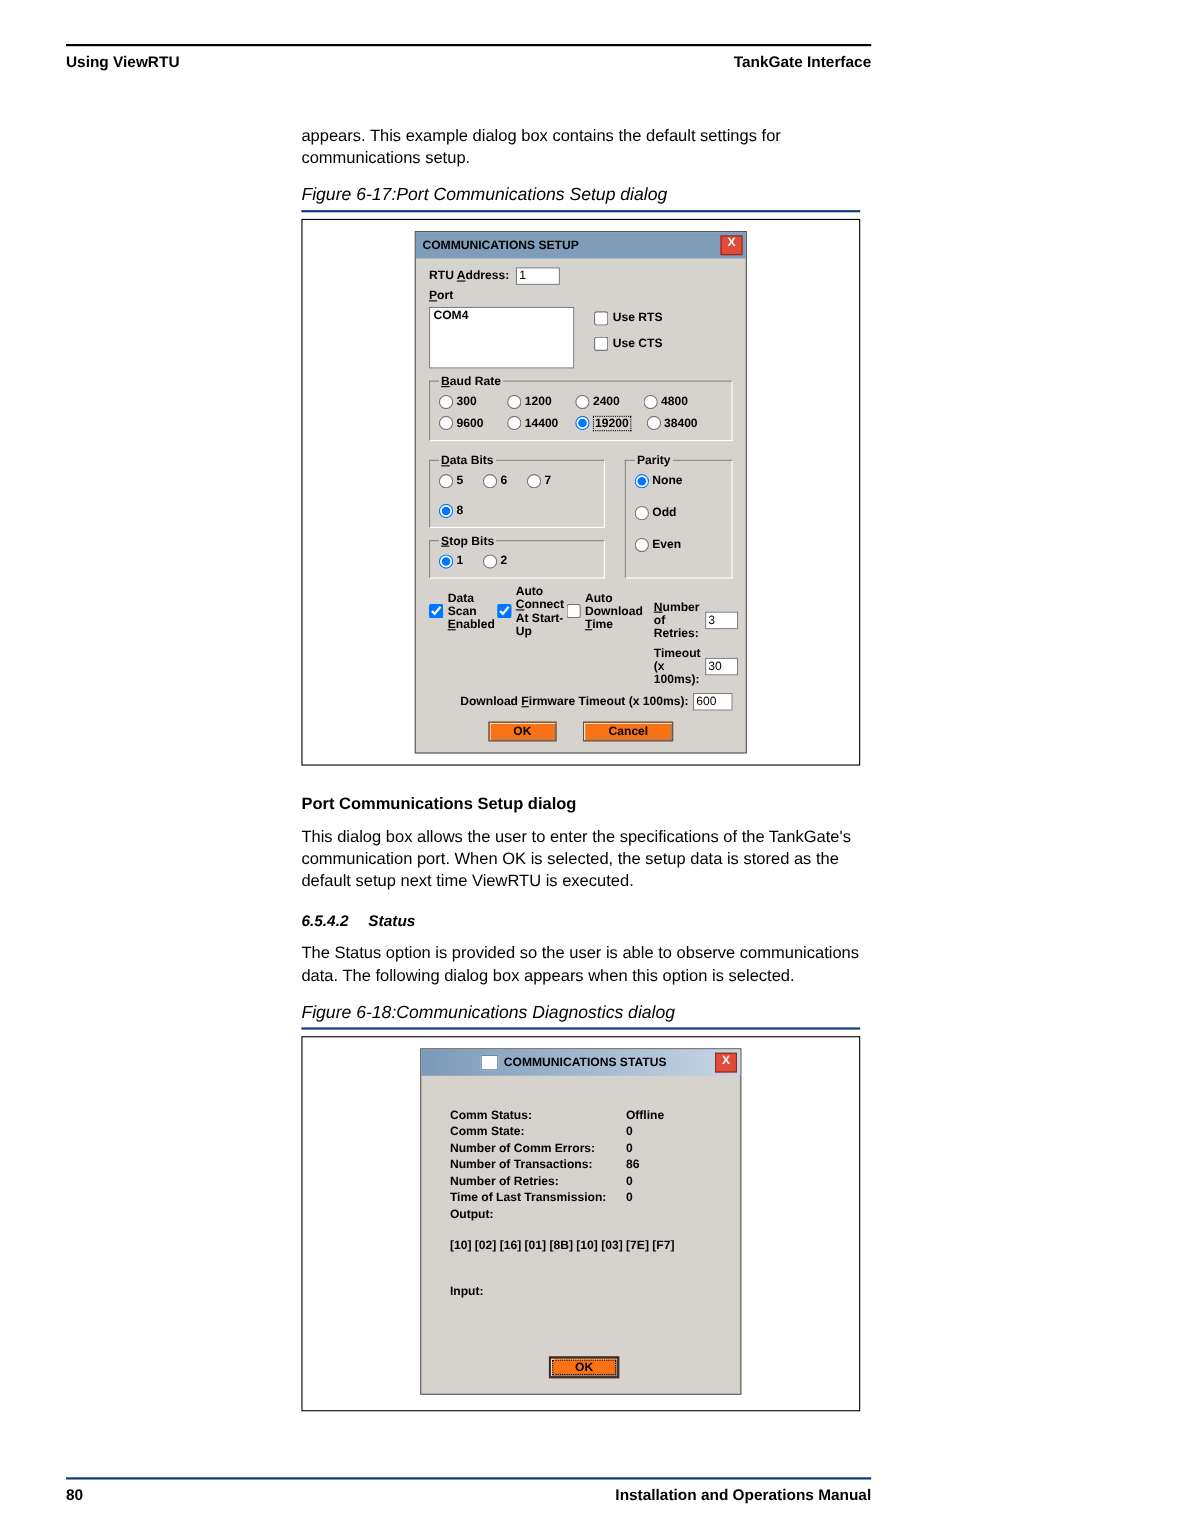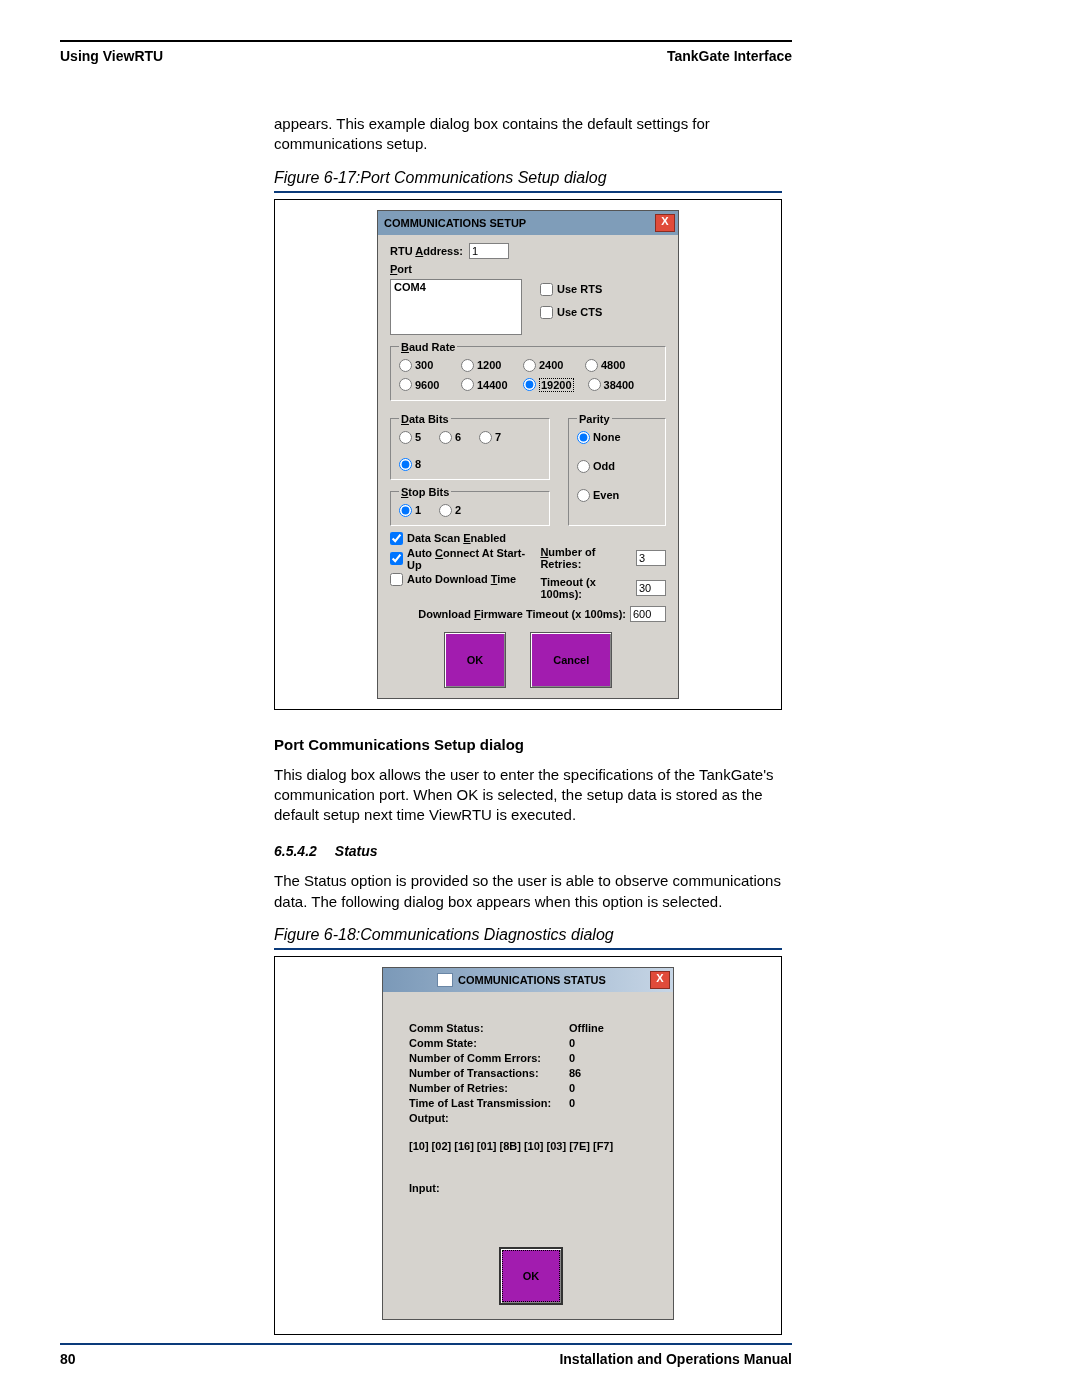--- a/index.html
+++ b/index.html
@@ -160,22 +160,22 @@
     font-size: 11px;
     min-width: 48px;
   }
   .rad input { margin: 0; }
   .two-col {
     display: flex;
     gap: 18px;
   }
   .btn {
     border: 1px solid #555;
-    background: #a21caf;
-    padding: 21px 22px;
+    background: #f97316;
+    padding: 2px 22px;
     font-weight: bold;
     font-size: 11px;
     cursor: pointer;
     box-shadow: inset 1px 1px 0 #fff, inset -1px -1px 0 #888;
   }
   .btn-row {
     display: flex;
     justify-content: center;
     gap: 24px;
     margin-top: 10px;
@@ -347,21 +347,21 @@
                   <span>Odd</span>
                 </label><br>
               <label class="rad">
                   <input type="radio" name="par" style="">
                   <span>Even</span>
                 </label>
             </fieldset>
           </div>
 
           <div style="display:flex;gap:10px;align-items:flex-start;">
-            <div style="display:flex;flex-direction:column;gap:2px;">
+            <div style="display:flex;flex-direction:row;gap:2px;">
               <label class="chk">
                   <input type="checkbox" checked="" style="">
                   <span><span>Data Scan </span><span class="u">E</span><span>nabled</span></span>
                 </label>
               <label class="chk">
                   <input type="checkbox" checked="" style="">
                   <span><span>Auto </span><span class="u">C</span><span>onnect At Start-Up</span></span>
                 </label>
               <label class="chk">
                   <input type="checkbox" style="">

